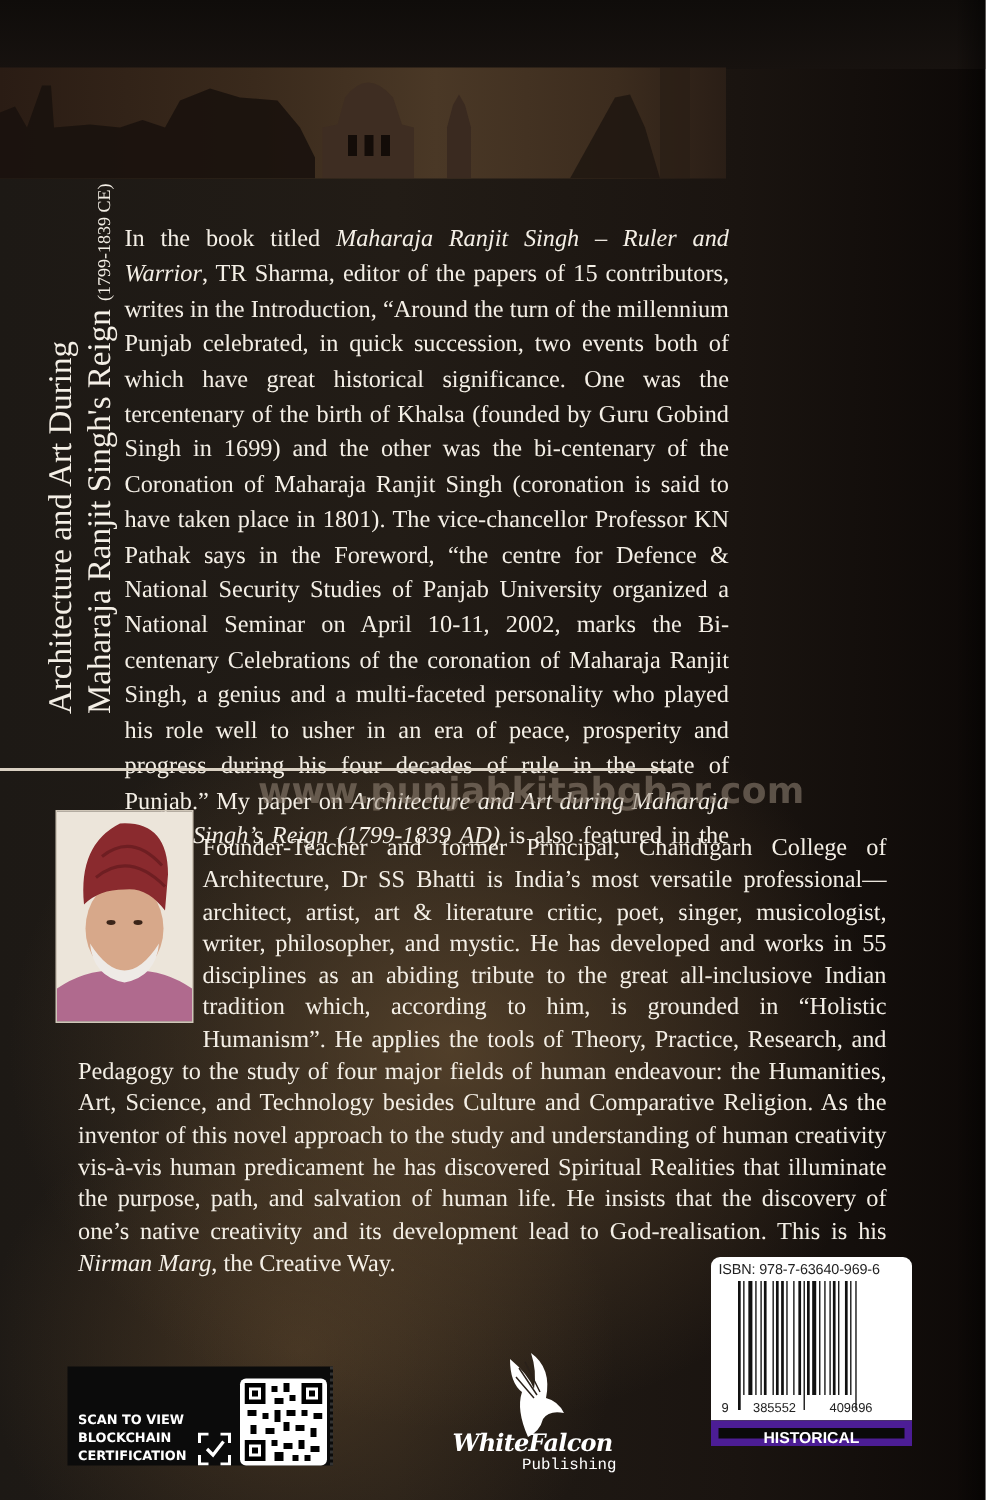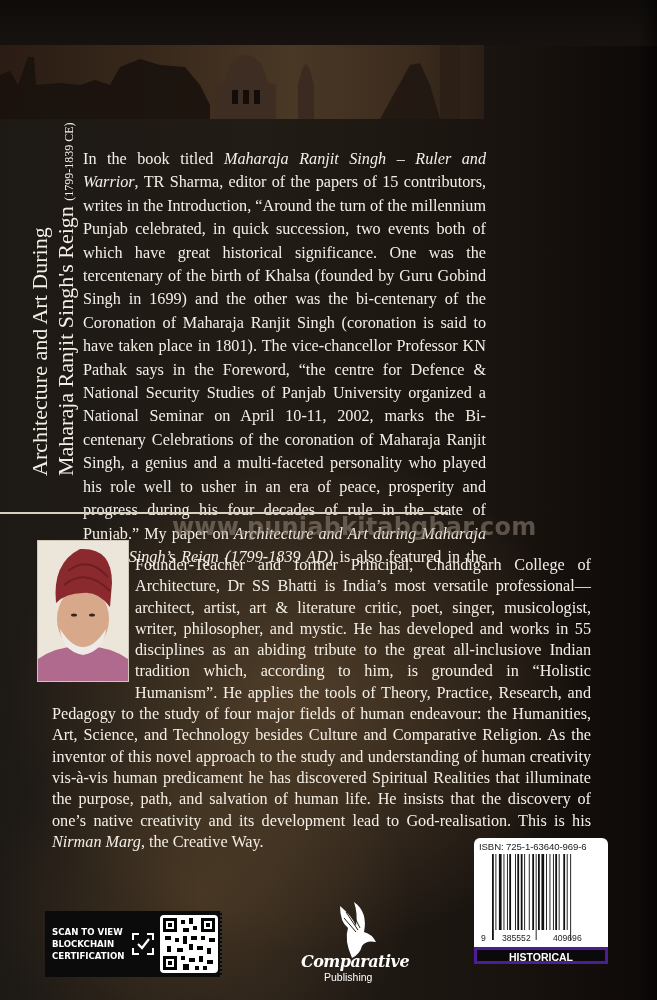--- a/index.html
+++ b/index.html
@@ -50,53 +50,53 @@
   .bio {
     position: absolute; left: 36px; top: 539px; width: 571px;
     font-size: 16.2px; line-height: 21.3px; text-align: justify; color: #f4efe6;
   }
   .bio p { margin: 16px; }
   .bio .photo-float { float: left; width: 99px; height: 150px; }
 
   .blockchain {
     position: absolute; left: 45px; top: 911px; width: 175px; height: 66px;
     background: #0b0b0b; border-right: 2px dotted #333;
-    display: flex; align-items: center;
+    display: flex; align-items: flex-end;
   }
   .blockchain .label {
     font-family: "DejaVu Sans", sans-serif; font-weight: bold;
     font-size: 8.6px; line-height: 12px; color: #fff; margin-left: 7px; width: 78px;
   }
   .blockchain .scan-icon { width: 22px; height: 22px; margin-left: 2px; }
   .blockchain .qr { width: 58px; height: 58px; background: #fff; border-radius: 4px; margin-left: 6px; padding: 3px; box-sizing: border-box; }
 
   .publisher { position: absolute; left: 300px; top: 900px; width: 110px; height: 90px; text-align: center; }
   .publisher .brand {
     position: absolute; left: 0; top: 52px; width: 110px;
     font-family: "DejaVu Serif", serif; font-style: italic; font-weight: bold;
     font-size: 16px; color: #fff; letter-spacing: -0.5px;
   }
   .publisher .sub {
-    position: absolute; left: 24px; top: 71px;
-    font-family: Liberation Sans, sans-serif; font-size: 10.5px; color: #fff;
+    position: absolute; left: 48px; top: 71px;
+    font-family: Liberation Mono, monospace; font-size: 10.5px; color: #fff;
   }
 
   .barcode-box {
     position: absolute; left: 474px; top: 838px; width: 134px; height: 109px;
     background: #fff; border-radius: 6px 6px 0 0;
     font-family: "Liberation Sans", "DejaVu Sans", sans-serif; color: #222;
   }
   .barcode-box .isbn { position: absolute; left: 5px; top: 3px; font-size: 9.6px; letter-spacing: -0.1px; }
   .barcode-box svg { position: absolute; left: 0; top: 0; }
   .barcode-box .d0 { position: absolute; left: 7px; top: 95px; font-size: 8.6px; }
   .barcode-box .d1 { position: absolute; left: 28px; top: 95px; font-size: 8.6px; }
   .barcode-box .d2 { position: absolute; left: 79px; top: 95px; font-size: 8.6px; }
   .genre {
     position: absolute; left: 474px; top: 947px; width: 134px; height: 17px;
-    background: #0a0a0a; border: 3px solid #4c1d95; box-sizing: border-box;
+    background: #0a0a0a; border: 5px solid #4c1d95; box-sizing: border-box;
     font-family: "Liberation Sans", "DejaVu Sans", sans-serif; font-weight: bold;
     font-size: 10.5px; color: #fff; text-align: center; line-height: 15px;
   }
 </style>
 </head>
 <body>
 
 <div class="top-band"></div>
 
 <div class="banner">
@@ -190,26 +190,26 @@
         <rect x="40" y="48" width="4" height="4"></rect>
     </svg>
   </div>
 </div>
 
 <div class="publisher">
   <svg width="110" height="60" viewBox="0 0 110 60">
     <path d="M52 58 Q44 40 48 28 Q40 22 40 6 Q52 16 56 26 Q58 14 54 2 Q68 12 64 32 Q72 34 76 42 Q66 40 62 46 Q60 54 52 58 Z" fill="#fff"></path>
     <path d="M46 12 L58 30 M44 18 L56 32 M50 8 L60 28" stroke="#2a211a" stroke-width="1"></path>
   </svg>
-  <div class="brand">Comparative</div>
+  <div class="brand">WhiteFalcon</div>
   <div class="sub">Publishing</div>
 </div>
 
 <div class="barcode-box">
-  <div class="isbn">ISBN: 725-1-63640-969-6</div>
+  <div class="isbn">ISBN: 978-7-63640-969-6</div>
   <svg id="bars" width="134" height="109">
       <rect x="18" y="16" width="1.8" height="86" fill="#111"></rect>
       <rect x="21.45" y="16" width="0.9" height="76" fill="#111"></rect>
       <rect x="24.9" y="16" width="2.7" height="76" fill="#111"></rect>
       <rect x="29.499999999999996" y="16" width="0.9" height="76" fill="#111"></rect>
       <rect x="32.949999999999996" y="16" width="0.9" height="76" fill="#111"></rect>
       <rect x="35.24999999999999" y="16" width="1.8" height="76" fill="#111"></rect>
       <rect x="40.99999999999999" y="16" width="0.9" height="76" fill="#111"></rect>
       <rect x="43.29999999999999" y="16" width="1.8" height="76" fill="#111"></rect>
       <rect x="46.749999999999986" y="16" width="1.8" height="76" fill="#111"></rect>

